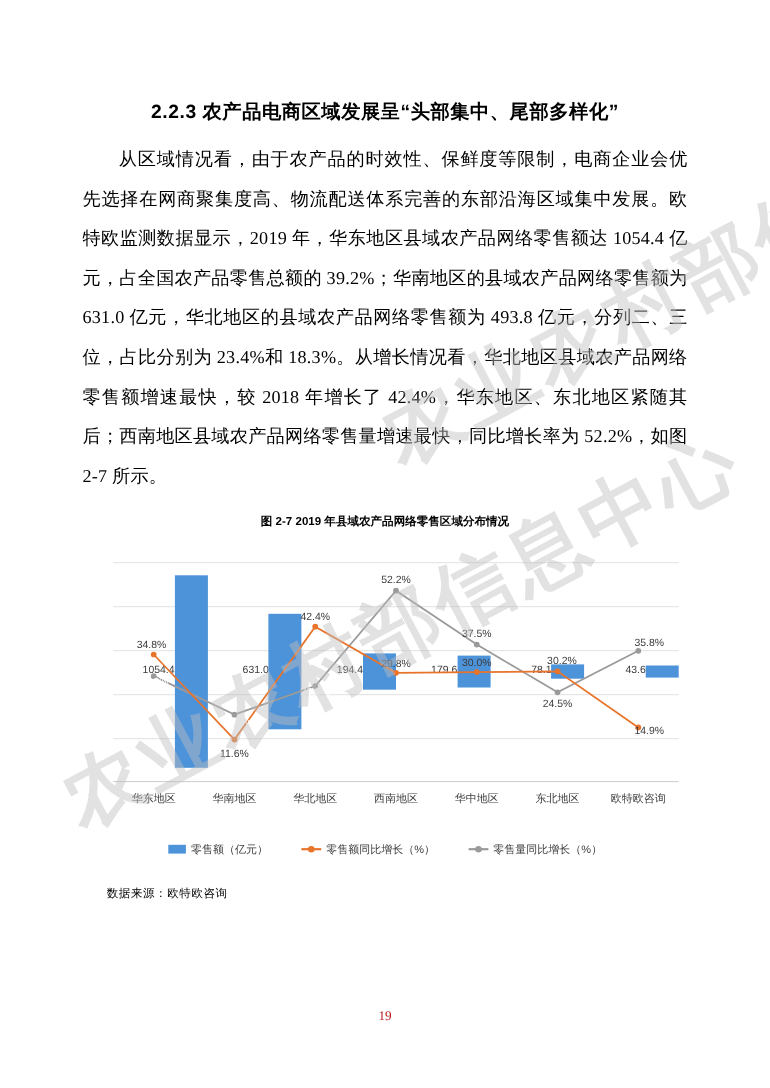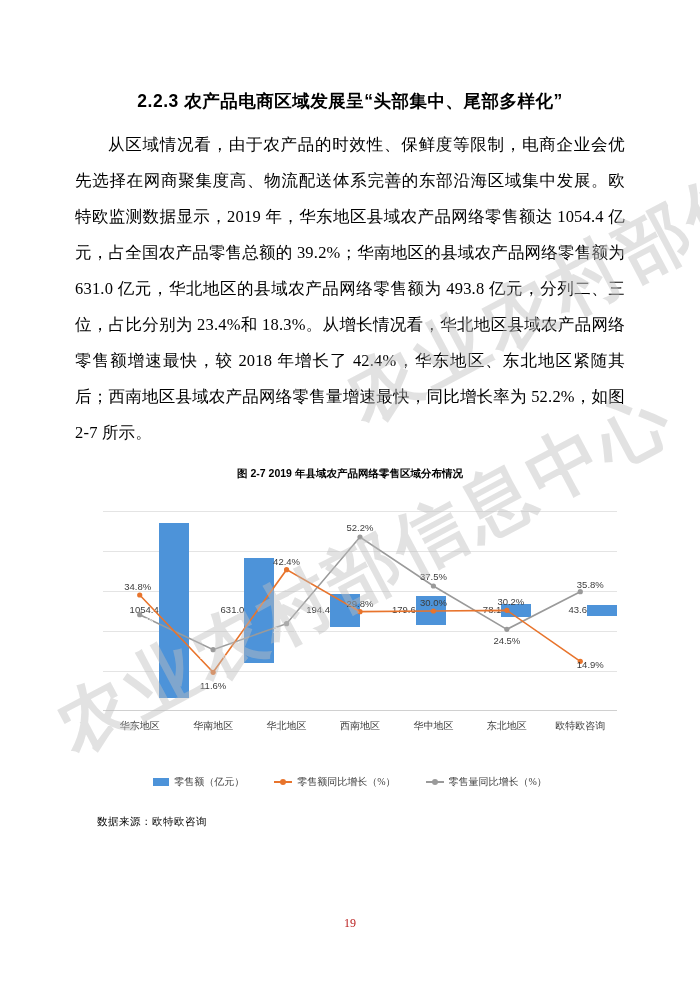--- a/index.html
+++ b/index.html
@@ -161,22 +161,22 @@
     white-space: nowrap;
   }
   .lbl-orange { color: #3c3c3c; }
   .lbl-gray { color: #3c3c3c; }
   .lbl-blue { color: #ffffff; }
 
   .legend {
     display: flex;
     justify-content: center;
     gap: 30px;
-    margin-top: 18px;
-    font-family: Liberation Serif, serif;
+    margin-top: 8px;
+    font-family: Liberation Sans, sans-serif;
     font-size: 10px;
     color: #3c3c3c;
   }
   .legend-item { display: flex; align-items: center; gap: 5px; }
   .legend-swatch-bar {
     width: 16px; height: 8px; background: #4d93d9; display: inline-block;
   }
   .legend-swatch-line {
     width: 18px; height: 2px; display: inline-block; position: relative;
   }

